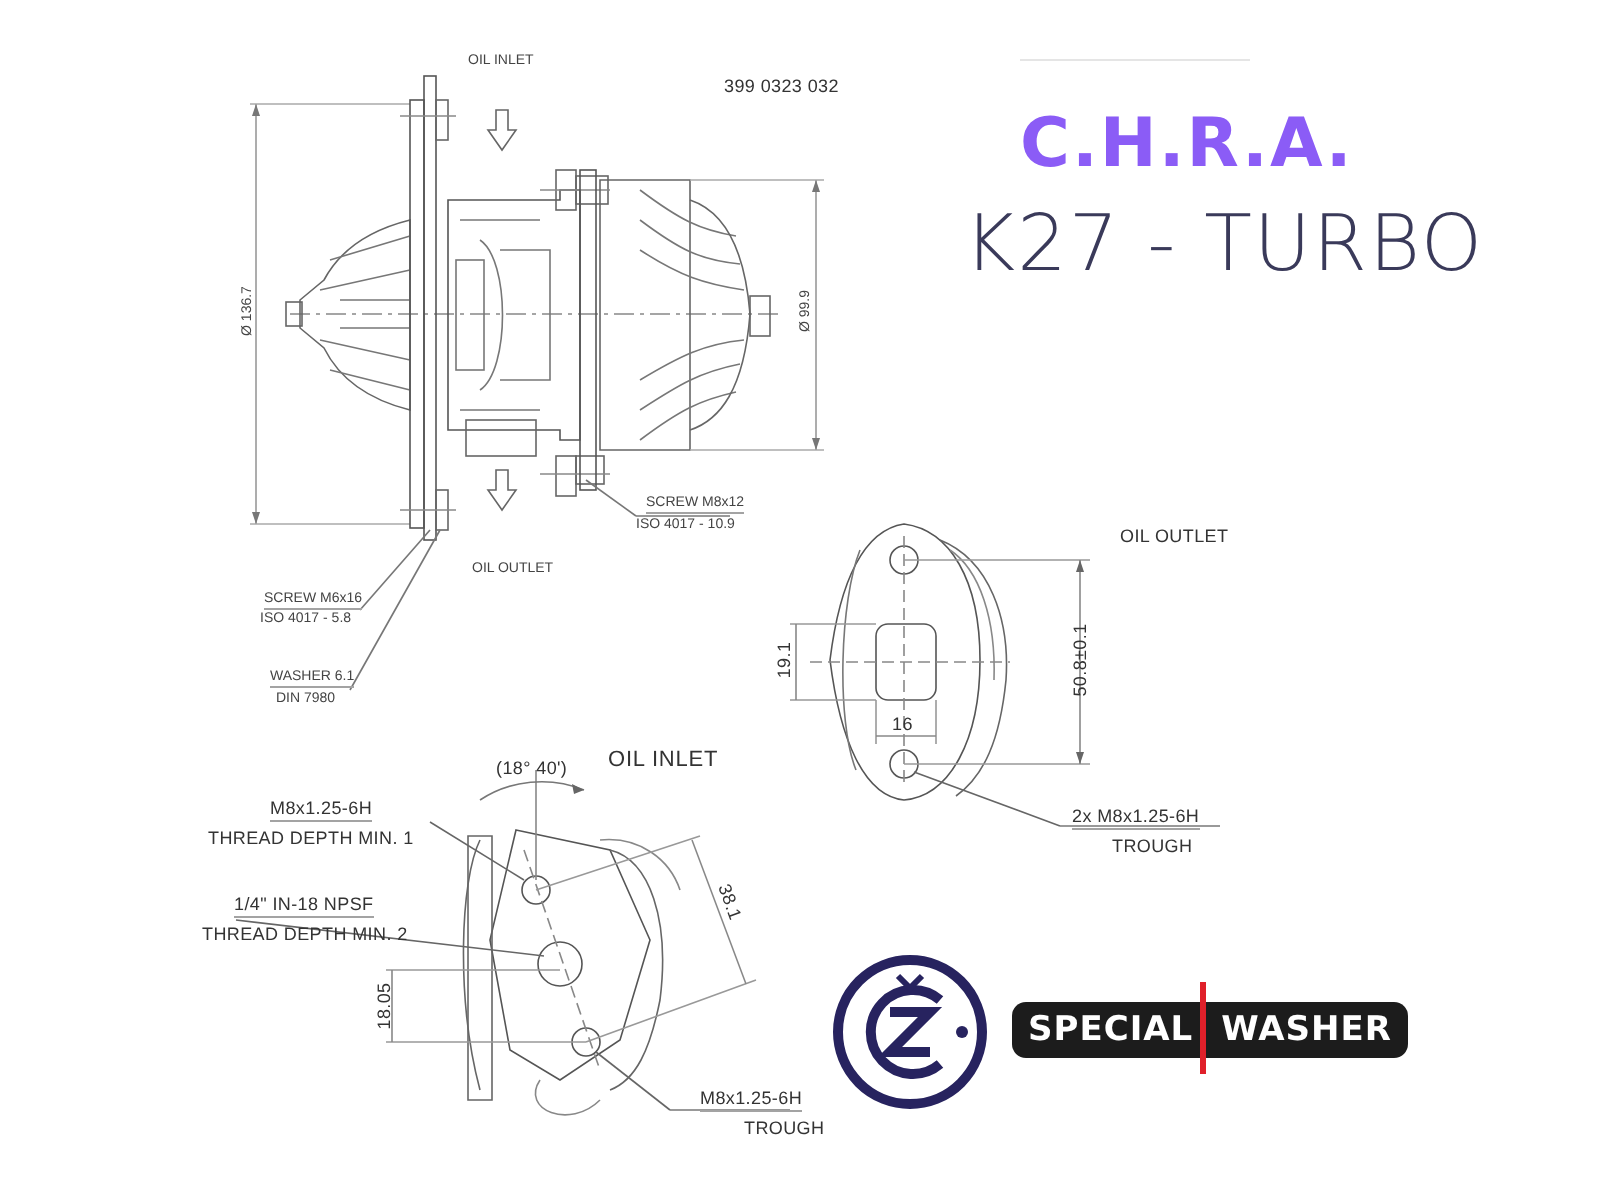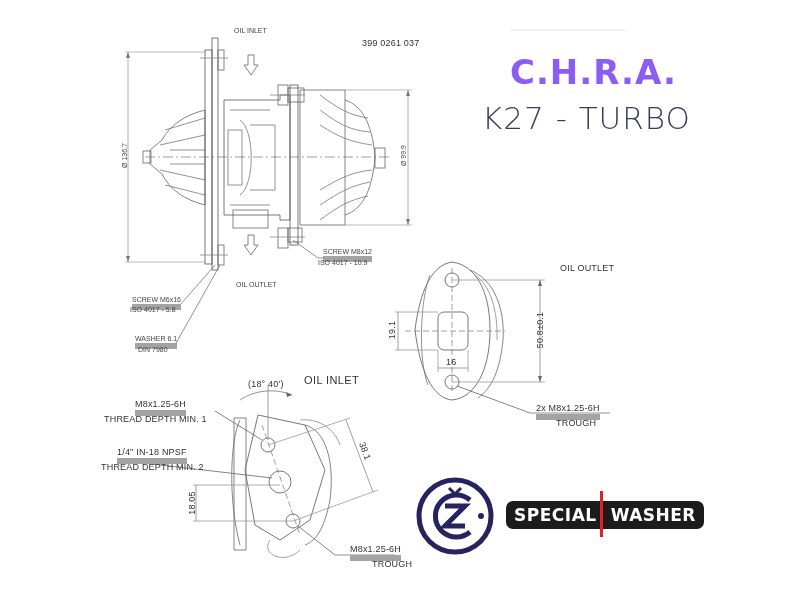--- a/index.html
+++ b/index.html
@@ -1,24 +1,24 @@
 <!DOCTYPE html>
 <html><head>
 <meta charset="utf-8">
 <style>
   html, body { margin:0; padding:0; background:#ffffff; }
   body { width:800px; height:600px; position:relative; overflow:hidden; font-family:"Liberation Sans", sans-serif; color:#333; }
   .abs { position:absolute; }
   .lbl { font-size:7px; color:#444; white-space:nowrap; }
   .lbl-md { font-size:9px; color:#333; white-space:nowrap; letter-spacing:0.2px; }
   .lbl-lg { font-size:11px; color:#333; white-space:nowrap; letter-spacing:0.4px; }
-  .ul { border-bottom:6px solid #a3a3a3; padding-bottom:1px; }
+  .ul { border-bottom:1px solid #a3a3a3; padding-bottom:1px; }
   .vert { transform:rotate(-90deg); transform-origin:center center; }
   .title-main { font-family:"DejaVu Sans", sans-serif; font-weight:bold; font-size:34px; color:#8b5cf6; letter-spacing:1px; }
-  .title-sub { font-family:"DejaVu Sans", sans-serif; font-weight:200; font-size:31px; color:#3a3a5a; letter-spacing:1px; }
+  .title-sub { font-family:"DejaVu Sans", sans-serif; font-weight:200; font-size:39px; color:#3a3a5a; letter-spacing:1px; }
   .brand-pill { background:#1c1c1c; border-radius:7px; color:#fff; font-family:"DejaVu Sans", sans-serif; font-weight:bold; font-size:17px; letter-spacing:0.5px; display:flex; align-items:center; justify-content:center; }
   svg { position:absolute; left:0; top:0; }
 </style>
 </head>
 <body>
 
 <svg width="800" height="600" viewBox="0 0 800 600" fill="none" stroke="#555" stroke-width="0.8">
 
   <line x1="128" y1="52" x2="128" y2="262" stroke="#999"></line>
   <line x1="125" y1="52" x2="205" y2="52" stroke="#aaa"></line>
@@ -116,21 +116,21 @@
   <line x1="193" y1="521" x2="293" y2="521" stroke="#999"></line>
   <line x1="196" y1="485" x2="196" y2="521" stroke="#888"></line>
   <line x1="215" y1="411" x2="262" y2="440" stroke="#666"></line>
   <line x1="118" y1="460" x2="272" y2="478" stroke="#666"></line>
   <line x1="298" y1="526" x2="335" y2="555" stroke="#666"></line>
   <line x1="335" y1="555" x2="395" y2="555" stroke="#777"></line>
 </svg>
 
 <div class="abs title-main" style="left:510px; top:52px;">C.H.R.A.</div>
 <div class="abs title-sub" style="left:482px; top:100px;">K27 - TURBO</div>
-<div class="abs lbl-md" style="left:362px; top:38px;">399 0261 037</div>
+<div class="abs lbl-md" style="left:362px; top:38px;">399 0323 032</div>
 
 <div class="abs lbl" style="left:234px; top:27px;">OIL INLET</div>
 <div class="abs lbl" style="left:236px; top:281px;">OIL OUTLET</div>
 <div class="abs lbl vert" style="left:100px; top:152px; width:48px; text-align:center;">Ø 136.7</div>
 <div class="abs lbl vert" style="left:383px; top:152px; width:40px; text-align:center;">Ø 99.9</div>
 <div class="abs lbl ul" style="left:323px; top:248px;">SCREW M8x12</div>
 <div class="abs lbl" style="left:318px; top:259px;">ISO 4017 - 10.9</div>
 <div class="abs lbl ul" style="left:132px; top:296px;">SCREW M6x16</div>
 <div class="abs lbl" style="left:130px; top:306px;">ISO 4017 - 5.8</div>
 <div class="abs lbl ul" style="left:135px; top:335px;">WASHER 6.1</div>

